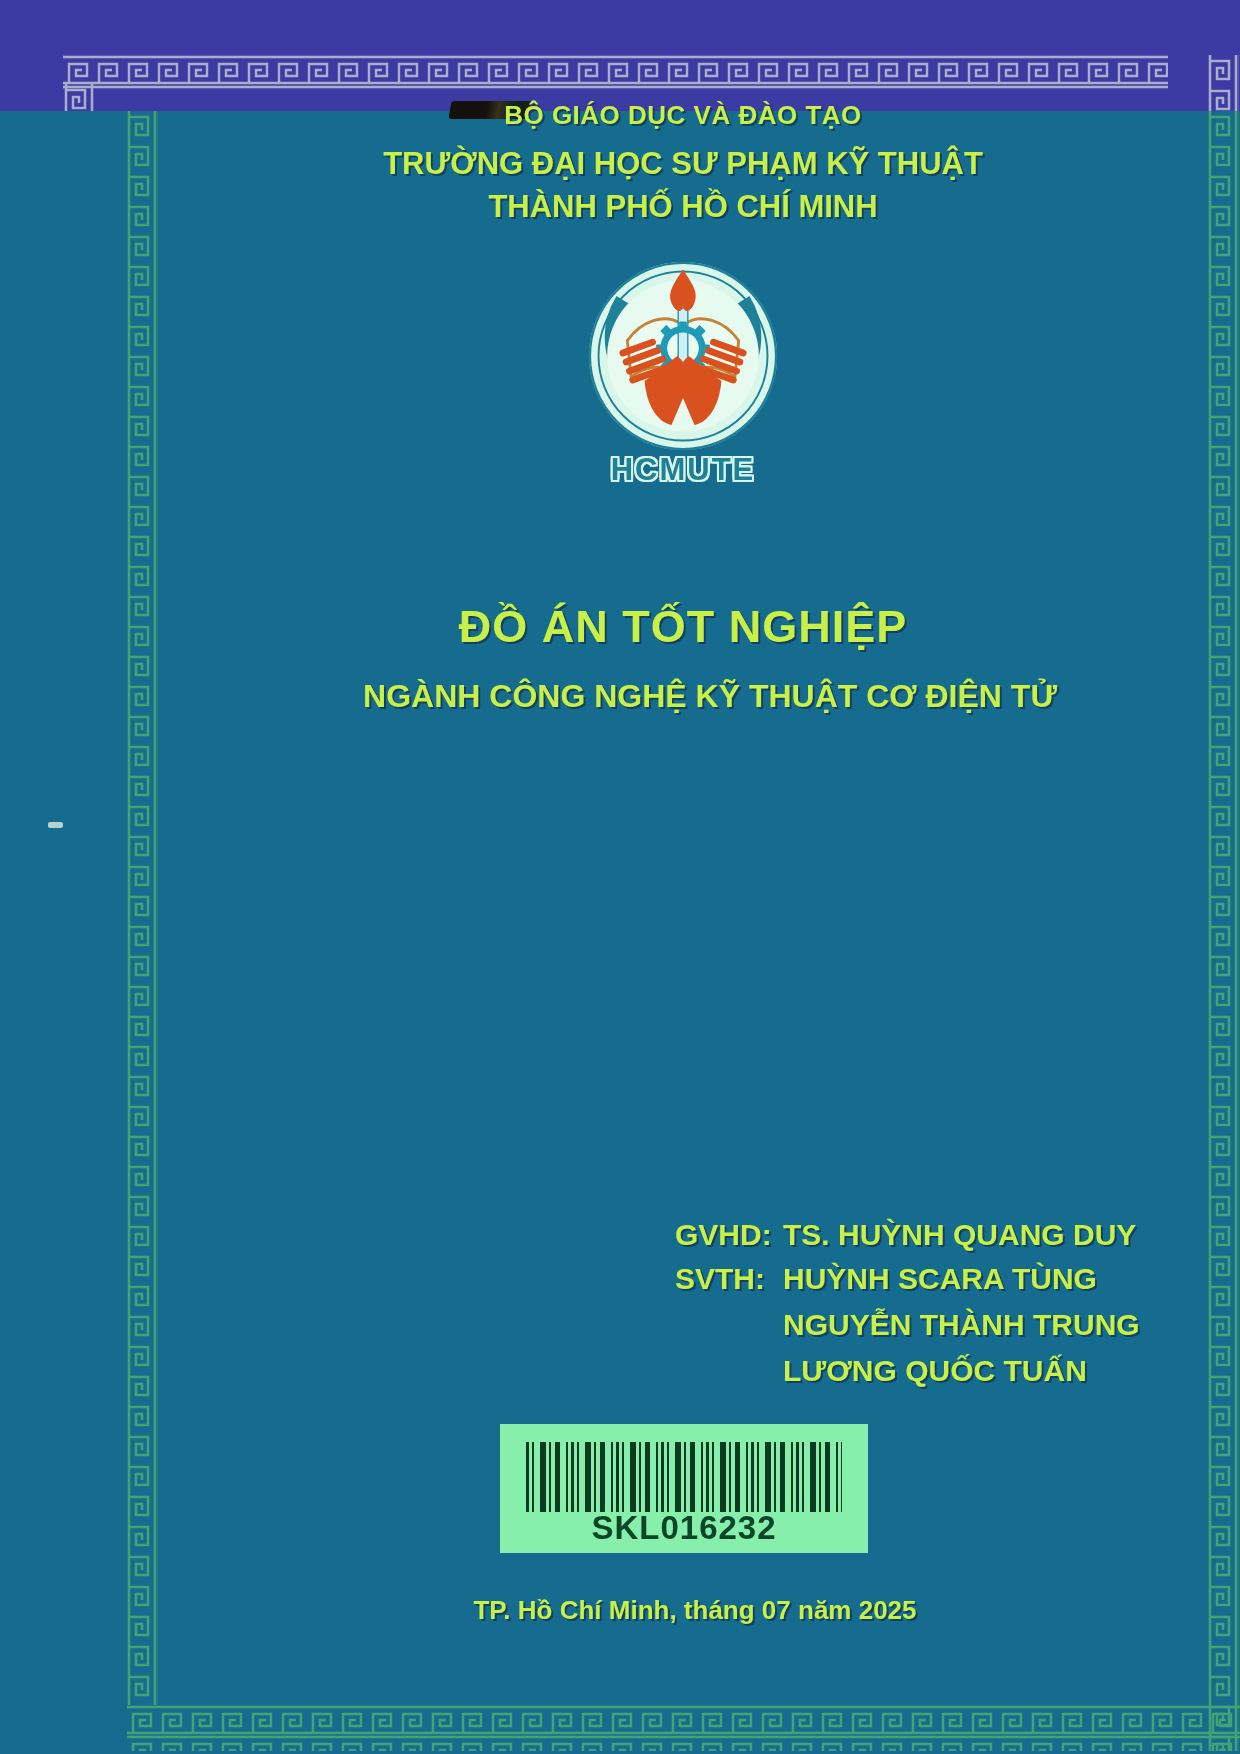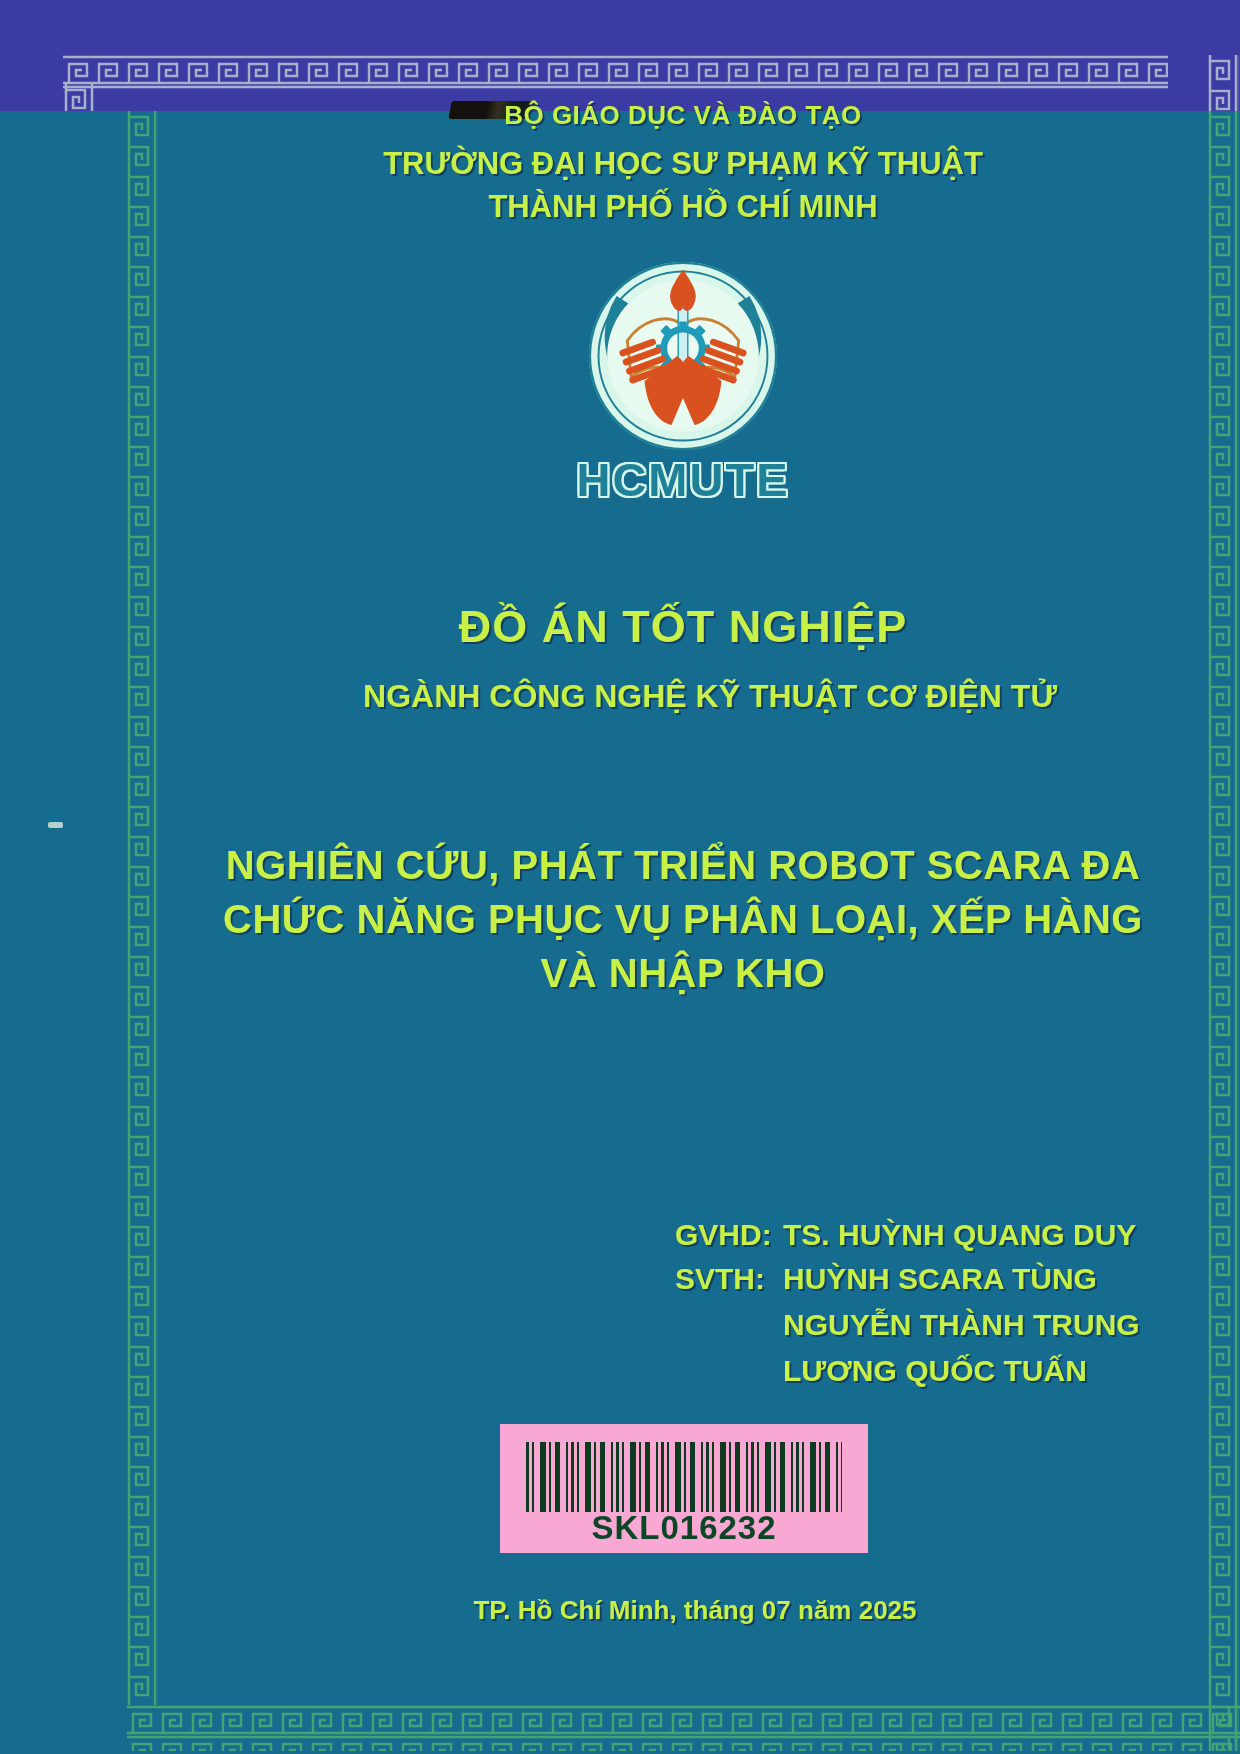--- a/index.html
+++ b/index.html
@@ -7,32 +7,32 @@
   .page{position:relative;width:1240px;height:1754px;background:#166C8E;
         font-family:"Liberation Sans","DejaVu Sans",sans-serif;}
   .abs{position:absolute;}
   .top-bar{left:0;top:0;width:1240px;height:111px;background:#3C3BA4;}
   .yellow{color:#C9F046;font-weight:bold;text-shadow:2px 2px 0 rgba(15,35,70,.6);}
   .center-col{left:158px;width:1050px;text-align:center;}
   .ministry{top:100px;font-size:26px;letter-spacing:.5px;}
   .university{top:146px;font-size:31px;}
   .city{top:189px;font-size:31px;}
   .logo-wrap{left:587px;top:260px;width:192px;height:192px;}
-  .acronym{top:452px;font-size:47px;font-weight:bold;color:#1F8198;letter-spacing:2px;
+  .acronym{top:452px;font-size:31px;font-weight:bold;color:#1F8198;letter-spacing:2px;
      text-shadow:2px 0 #D9F6EA,-2px 0 #D9F6EA,0 2px #D9F6EA,0 -2px #D9F6EA,
                  2px 2px #D9F6EA,-2px -2px #D9F6EA,2px -2px #D9F6EA,-2px 2px #D9F6EA;}
   .project-type{top:601px;font-size:45px;letter-spacing:1px;}
   .major{top:678px;font-size:32px;margin-left:27px;}
   .thesis-title{top:838px;font-size:40px;line-height:54px;letter-spacing:.5px;}
   .people{left:664px;top:1218px;margin-left:11px;}
   .people .row{display:flex;margin-bottom:10px;}
   .people .lbl{width:108px;text-align:left;font-size:30px;}
   .people .val{font-size:30px;text-align:left;white-space:nowrap;}
   .students .row{margin-bottom:12px;}
-  .barcode-box{left:500px;top:1424px;width:368px;height:129px;background:#f9a8d4;}
+  .barcode-box{left:500px;top:1424px;width:368px;height:129px;background:#86efac;}
   .bars{position:absolute;left:26px;top:18px;width:316px;height:70px;
     background:repeating-linear-gradient(90deg,
       #0E3A1F 0 3px,transparent 3px 6px,
       #0E3A1F 6px 8px,transparent 8px 14px,
       #0E3A1F 14px 20px,transparent 20px 23px,
       #0E3A1F 23px 25px,transparent 25px 29px,
       #0E3A1F 29px 34px,transparent 34px 40px,
       #0E3A1F 40px 42px,transparent 42px 45px);}
   .code{position:absolute;left:0;right:0;bottom:6px;text-align:center;
         font-size:33px;font-weight:bold;color:#0D4527;letter-spacing:1px;}
@@ -160,25 +160,20 @@
         <path d="M60 126 L94 100 C104 108 108 120 105 132 L88 172 C72 168 62 150 60 126 Z"></path>
       </g>
     </svg>
   </div>
 
   <div class="abs center-col acronym">HCMUTE</div>
 
   <div class="abs center-col project-type yellow">ĐỒ ÁN TỐT NGHIỆP</div>
   <div class="abs center-col major yellow">NGÀNH CÔNG NGHỆ KỸ THUẬT CƠ ĐIỆN TỬ</div>
 
-  <div class="abs center-col thesis-title yellow">
-    <div>NGHIÊN CỨU, PHÁT TRIỂN ROBOT SCARA ĐA</div>
-    <div>CHỨC NĂNG PHỤC VỤ PHÂN LOẠI, XẾP HÀNG</div>
-    <div>VÀ NHẬP KHO</div>
-  </div>
 
   <div class="abs people yellow">
     <div class="row">
       <span class="lbl">GVHD:</span>
       <span class="val">TS. HUỲNH QUANG DUY</span>
     </div>
     <div class="students">
       <div class="row">
         <span class="lbl">SVTH:</span>
         <span class="val">HUỲNH SCARA TÙNG</span>

